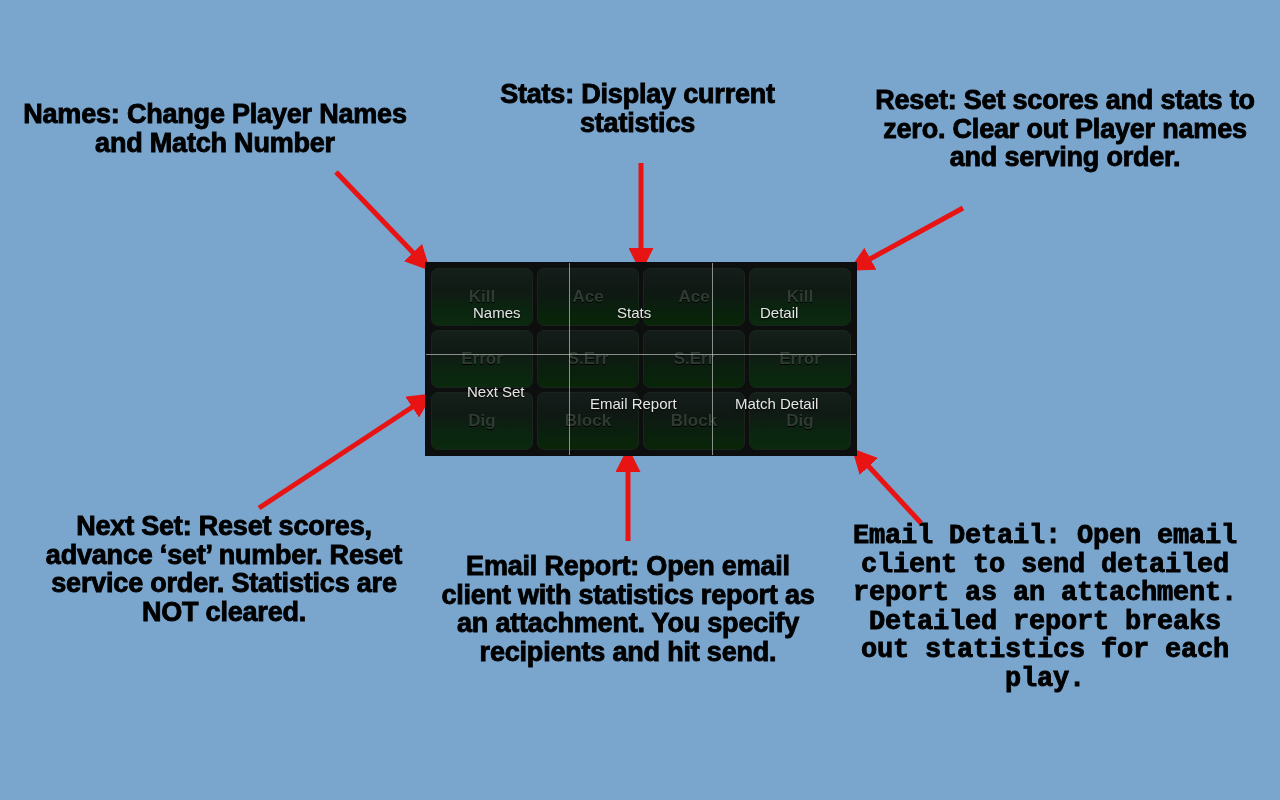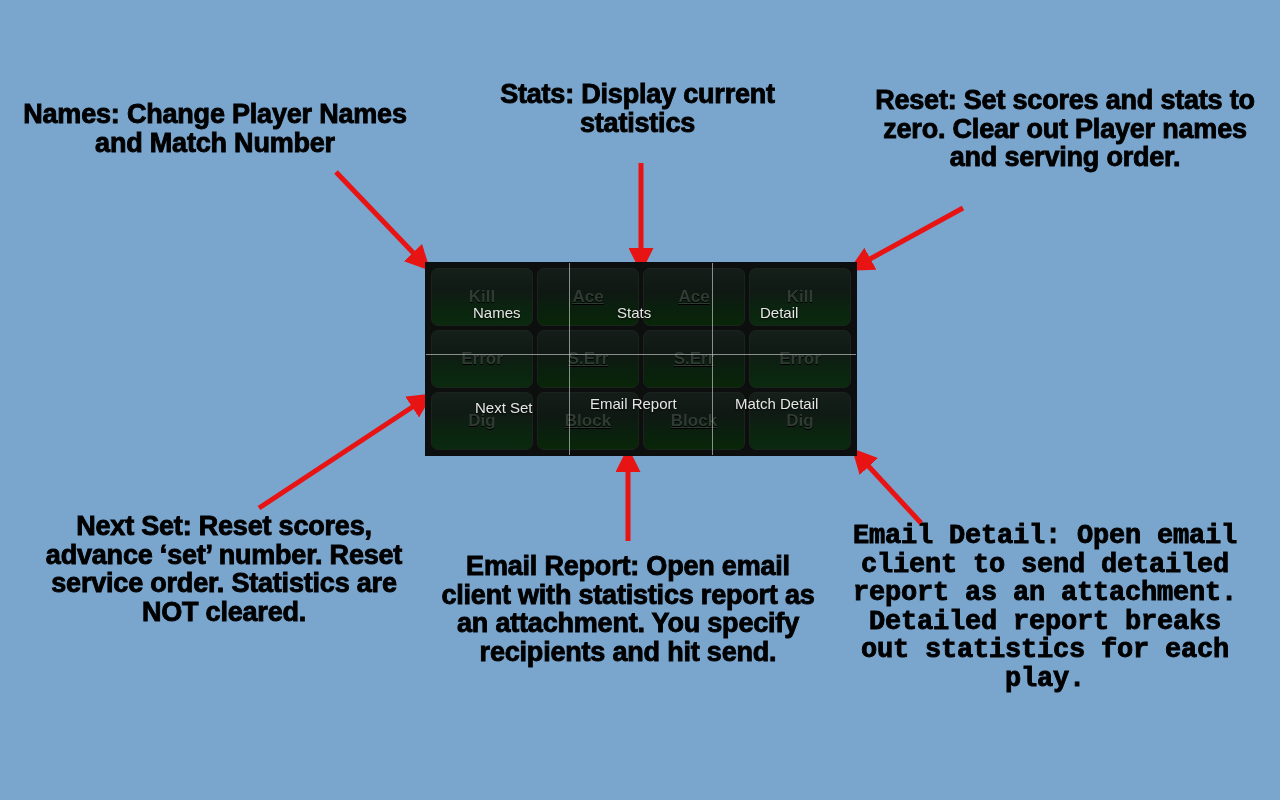--- a/index.html
+++ b/index.html
@@ -76,21 +76,20 @@
     align-items: center;
     justify-content: center;
     color: #2f3b33;
     font-family: "Liberation Sans", sans-serif;
     font-weight: bold;
     font-size: 17px;
     text-shadow: 0 1px 0 #000;
   }
   .stat-btn.col-inner {
     background: linear-gradient(180deg, #141d19 0%, #0f1813 40%, #0a200e 70%, #092608 100%);
-    text-decoration: underline;
   }
 
   
   .divider {
     position: absolute;
     background: #b9bdbb;
     opacity: 0.72;
   }
   .divider.vert { width: 1px; top: 0; bottom: 0; }
   .divider.horz { height: 1px; left: 0; right: 0; }
@@ -104,21 +103,21 @@
     color: #e5e5e5;
     font-family: Liberation Sans, sans-serif;
     font-size: 15px;
     font-weight: normal;
     white-space: nowrap;
     text-shadow: 0 1px 2px rgba(0,0,0,0.9);
   }
   #lbl-names       { left: 47px;  top: 41px; }
   #lbl-stats       { left: 191px; top: 41px; }
   #lbl-reset       { left: 334px; top: 41px; }
-  #lbl-nextset     { left: 41px;  top: 136px; margin-left: 8px; }
+  #lbl-nextset     { left: 41px;  top: 120px; }
   #lbl-emailreport { left: 164px; top: 132px; }
   #lbl-emaildetail { left: 309px; top: 132px; }
 </style>
 </head>
 <body>
 
 <div class="callout" id="callout-names">Names: Change Player Names and Match Number</div>
 
 <div class="callout" id="callout-stats">Stats: Display current statistics</div>
 

